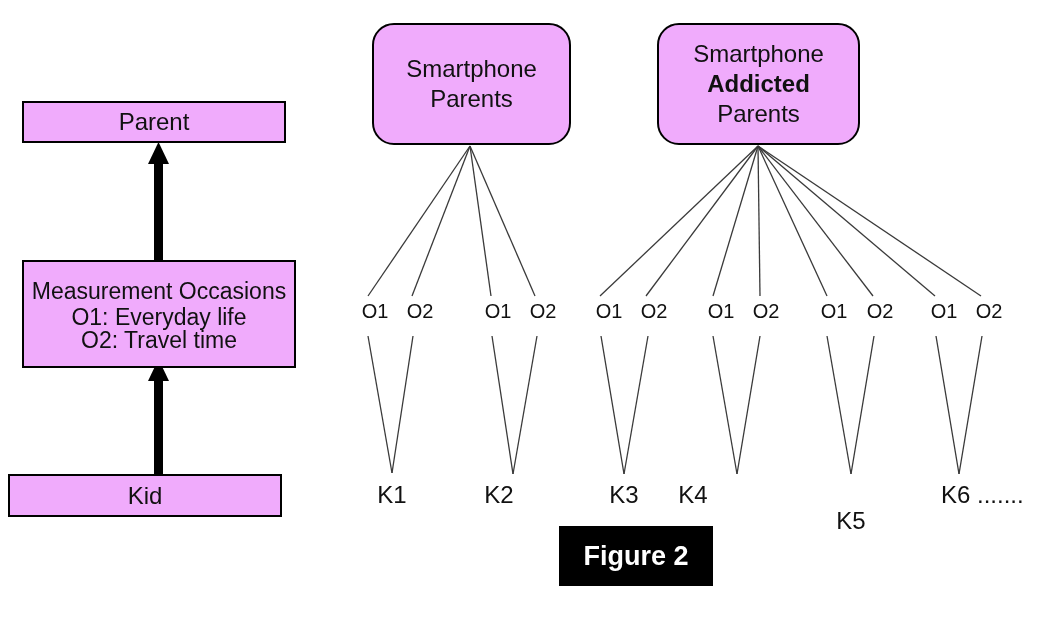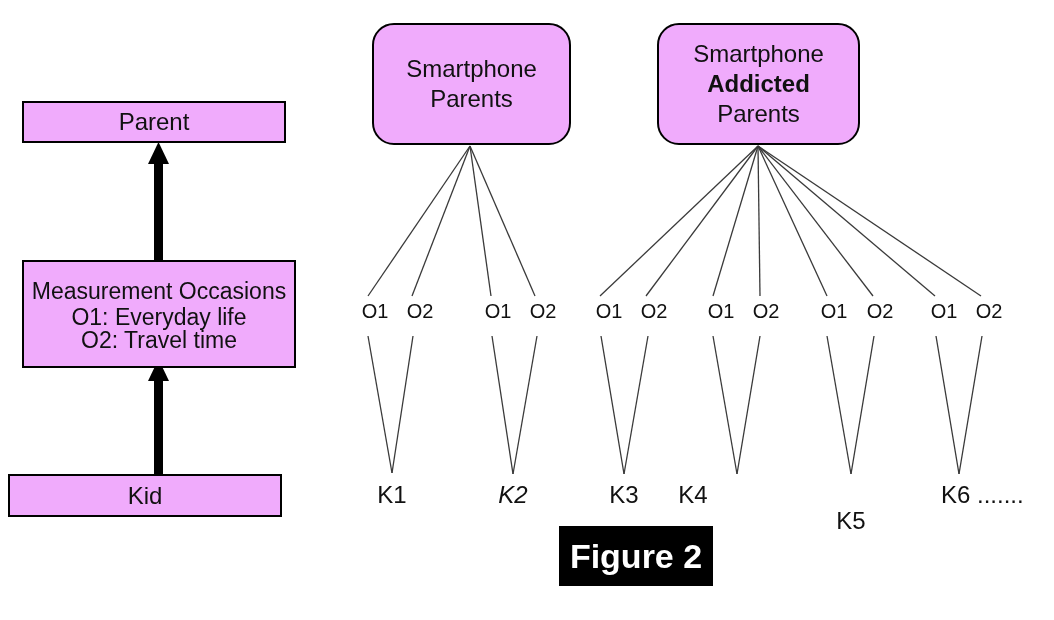--- a/index.html
+++ b/index.html
@@ -23,21 +23,21 @@
     white-space:nowrap;
     margin-left:7px;
   }
   .klabel{
     position:absolute;top:481px;font-size:24px;transform:translateX(-50%);
     white-space:nowrap;
   }
   .klabel.left-anchored{transform:none;}
   #caption{
     position:absolute;left:559px;top:526px;width:154px;height:60px;background:#000;
-    color:#fff;font-size:34px;font-weight:bold;display:flex;align-items:center;
+    color:#fff;font-size:27px;font-weight:bold;display:flex;align-items:center;
     justify-content:center;
   }
 </style>
 </head>
 <body>
 
 <div id="canvas">
 
   <svg id="lines" viewBox="0 0 1054 620" xmlns="http://www.w3.org/2000/svg">
 
@@ -117,21 +117,21 @@
   <span class="olabel" style="left:602px;">O1</span>
   <span class="olabel" style="left:647px;">O2</span>
   <span class="olabel" style="left:714px;">O1</span>
   <span class="olabel" style="left:759px;">O2</span>
   <span class="olabel" style="left:827px;">O1</span>
   <span class="olabel" style="left:873px;">O2</span>
   <span class="olabel" style="left:937px;">O1</span>
   <span class="olabel" style="left:982px;">O2</span>
 
   <span class="klabel" style="left:392px;">K1</span>
-  <span class="klabel" style="left:513px;font-style:italic;">K2</span>
+  <span class="klabel" style="left:499px;">K2</span>
   <span class="klabel" style="left:624px;">K3</span>
   <span class="klabel" style="left:693px;">K4</span>
   <span class="klabel" style="left:851px;margin-top:26px;">K5</span>
   <span class="klabel left-anchored" style="left:941px;">K6 .......</span>
 
   <div id="caption">
     <span>Figure 2</span>
   </div>
 
 </div>

